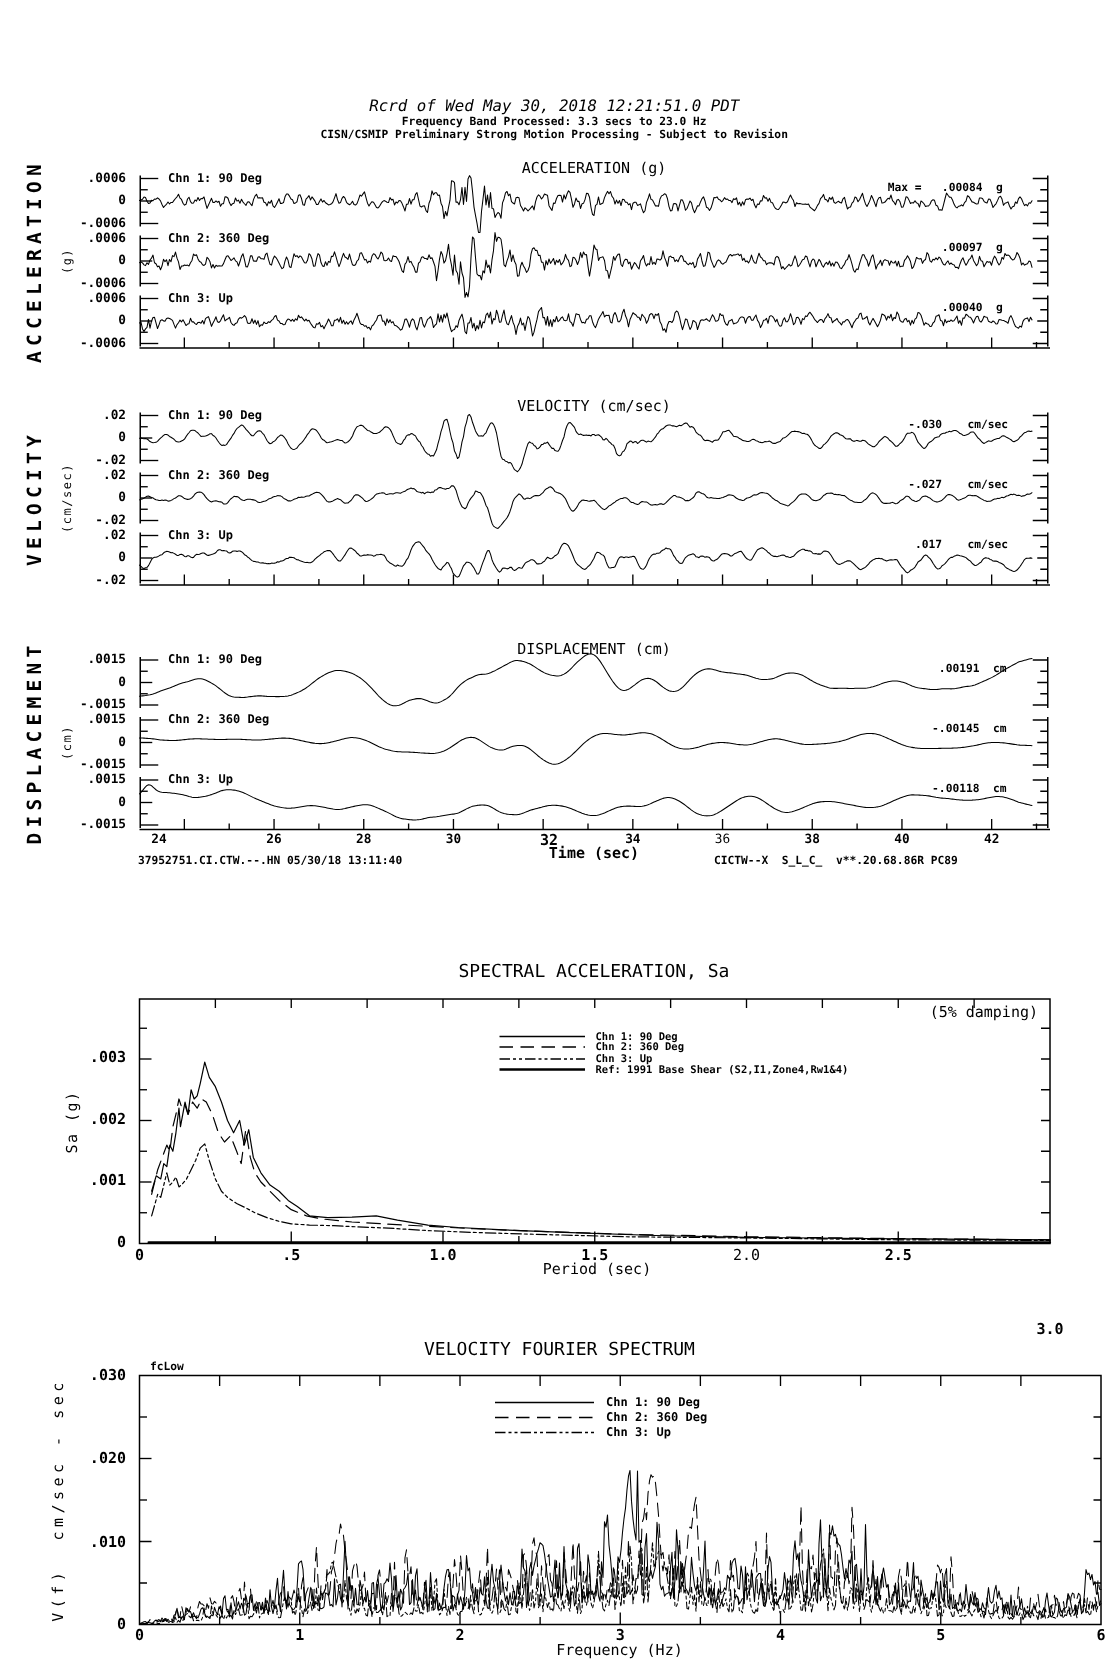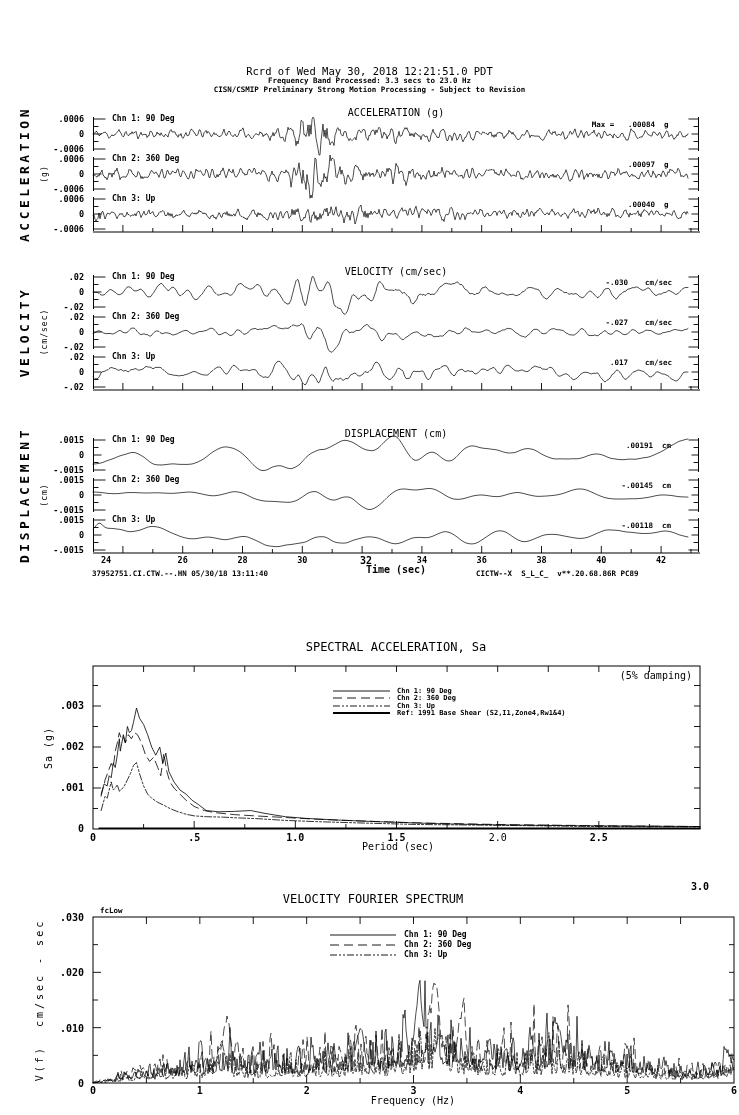--- a/index.html
+++ b/index.html
@@ -273,21 +273,21 @@
       <line x1="734" y1="972.3333333333333" x2="729" y2="972.3333333333333" stroke="#000" stroke-width="0.9"></line>
       <line x1="93" y1="944.6666666666666" x2="98" y2="944.6666666666666" stroke="#000" stroke-width="0.9"></line>
       <line x1="734" y1="944.6666666666666" x2="729" y2="944.6666666666666" stroke="#000" stroke-width="0.9"></line>
       <polyline points="93.00,1082.80 94.00,1082.75 95.00,1082.66 96.00,1082.37 97.00,1082.38 98.00,1081.46 99.00,1081.65 100.00,1081.79 101.00,1082.14 102.00,1081.88 103.00,1080.69 104.00,1080.12 105.00,1081.28 106.00,1080.70 107.00,1080.60 108.00,1078.63 109.00,1080.13 110.00,1079.21 111.00,1080.92 112.00,1079.48 113.00,1080.85 114.00,1080.94 115.00,1080.49 116.00,1080.16 117.00,1075.81 118.00,1072.20 119.00,1077.24 120.00,1078.11 121.00,1079.21 122.00,1077.40 123.00,1079.10 124.00,1071.79 125.00,1073.78 126.00,1074.09 127.00,1074.39 128.00,1077.34 129.00,1075.19 130.00,1077.73 131.00,1077.99 132.00,1078.60 133.00,1076.01 134.00,1072.72 135.00,1071.83 136.00,1073.65 137.00,1077.81 138.00,1077.40 139.00,1078.30 140.00,1077.90 141.00,1076.56 142.00,1077.16 143.00,1071.55 144.00,1074.46 145.00,1076.48 146.00,1071.19 147.00,1073.05 148.00,1076.51 149.00,1065.65 150.00,1063.83 151.00,1073.29 152.00,1072.83 153.00,1077.45 154.00,1068.46 155.00,1077.33 156.00,1074.62 157.00,1074.50 158.00,1071.09 159.00,1067.79 160.00,1072.63 161.00,1068.82 162.00,1070.91 163.00,1076.76 164.00,1075.94 165.00,1068.60 166.00,1069.29 167.00,1063.54 168.00,1063.22 169.00,1073.57 170.00,1069.11 171.00,1072.39 172.00,1068.59 173.00,1068.28 174.00,1072.87 175.00,1068.15 176.00,1075.61 177.00,1065.37 178.00,1072.84 179.00,1075.30 180.00,1059.82 181.00,1071.28 182.00,1075.72 183.00,1070.87 184.00,1060.21 185.00,1052.26 186.00,1067.86 187.00,1074.46 188.00,1058.28 189.00,1046.86 190.00,1063.80 191.00,1072.63 192.00,1061.08 193.00,1069.86 194.00,1071.33 195.00,1073.05 196.00,1072.81 197.00,1071.28 198.00,1059.51 199.00,1042.58 200.00,1041.34 201.00,1040.71 202.00,1046.29 203.00,1062.19 204.00,1074.01 205.00,1071.91 206.00,1065.52 207.00,1058.94 208.00,1059.60 209.00,1072.31 210.00,1068.60 211.00,1069.23 212.00,1065.25 213.00,1071.65 214.00,1072.51 215.00,1072.22 216.00,1071.21 217.00,1062.01 218.00,1062.38 219.00,1063.34 220.00,1070.44 221.00,1069.66 222.00,1071.17 223.00,1052.51 224.00,1069.93 225.00,1065.26 226.00,1056.47 227.00,1056.08 228.00,1071.24 229.00,1048.82 230.00,1027.49 231.00,1046.36 232.00,1072.60 233.00,1051.24 234.00,1060.32 235.00,1057.24 236.00,1070.31 237.00,1058.83 238.00,1069.64 239.00,1069.91 240.00,1053.60 241.00,1058.57 242.00,1069.22 243.00,1064.86 244.00,1068.07 245.00,1060.32 246.00,1069.91 247.00,1073.77 248.00,1055.46 249.00,1055.02 250.00,1073.68 251.00,1056.19 252.00,1051.52 253.00,1062.26 254.00,1073.71 255.00,1069.93 256.00,1055.87 257.00,1054.96 258.00,1052.55 259.00,1054.40 260.00,1041.97 261.00,1052.66 262.00,1074.30 263.00,1066.06 264.00,1050.27 265.00,1068.47 266.00,1061.10 267.00,1073.35 268.00,1071.21 269.00,1059.64 270.00,1058.34 271.00,1056.30 272.00,1048.79 273.00,1069.72 274.00,1068.44 275.00,1052.98 276.00,1070.11 277.00,1050.43 278.00,1045.86 279.00,1066.76 280.00,1064.97 281.00,1068.47 282.00,1073.01 283.00,1058.19 284.00,1053.51 285.00,1071.48 286.00,1068.94 287.00,1048.37 288.00,1062.55 289.00,1073.46 290.00,1072.38 291.00,1062.17 292.00,1073.36 293.00,1068.72 294.00,1072.57 295.00,1068.68 296.00,1058.74 297.00,1050.88 298.00,1046.52 299.00,1046.26 300.00,1053.47 301.00,1063.19 302.00,1073.99 303.00,1069.52 304.00,1071.57 305.00,1062.90 306.00,1069.88 307.00,1064.45 308.00,1068.08 309.00,1072.86 310.00,1059.59 311.00,1037.02 312.00,1047.24 313.00,1045.24 314.00,1059.01 315.00,1061.72 316.00,1069.70 317.00,1058.59 318.00,1067.24 319.00,1069.85 320.00,1058.29 321.00,1062.49 322.00,1063.40 323.00,1051.17 324.00,1066.65 325.00,1072.04 326.00,1072.36 327.00,1052.67 328.00,1042.77 329.00,1054.56 330.00,1058.77 331.00,1069.15 332.00,1072.44 333.00,1054.59 334.00,1043.29 335.00,1053.27 336.00,1061.11 337.00,1067.26 338.00,1063.80 339.00,1069.87 340.00,1061.86 341.00,1068.78 342.00,1070.21 343.00,1063.82 344.00,1070.72 345.00,1070.78 346.00,1067.28 347.00,1056.51 348.00,1032.76 349.00,1045.31 350.00,1047.30 351.00,1071.64 352.00,1065.34 353.00,1046.29 354.00,1041.57 355.00,1050.32 356.00,1043.94 357.00,1039.85 358.00,1035.59 359.00,1032.44 360.00,1028.52 361.00,1029.31 362.00,1030.40 363.00,1036.09 364.00,1043.84 365.00,1052.36 366.00,1058.56 367.00,1064.78 368.00,1064.14 369.00,1053.11 370.00,1040.01 371.00,1059.50 372.00,1065.01 373.00,1042.01 374.00,1066.55 375.00,1060.81 376.00,1030.96 377.00,1054.97 378.00,1059.13 379.00,1061.47 380.00,1068.43 381.00,1061.32 382.00,1061.35 383.00,1070.58 384.00,1067.56 385.00,1032.17 386.00,1029.09 387.00,1046.80 388.00,1068.05 389.00,1064.04 390.00,1065.90 391.00,1063.32 392.00,1036.55 393.00,1043.80 394.00,1062.94 395.00,1062.35 396.00,1063.16 397.00,1060.68 398.00,1052.18 399.00,1063.87 400.00,1067.45 401.00,1041.16 402.00,1051.64 403.00,1014.49 404.00,1018.09 405.00,1009.94 406.00,1029.89 407.00,1038.72 408.00,1050.54 409.00,1064.54 410.00,1065.39 411.00,1061.25 412.00,1037.89 413.00,1041.49 414.00,1033.41 415.00,1021.60 416.00,1012.37 417.00,1005.39 418.00,993.11 419.00,984.16 420.00,980.28 421.00,1000.76 422.00,1012.59 423.00,1020.86 424.00,1026.68 425.00,980.69 426.00,1028.18 427.00,1026.90 428.00,1063.06 429.00,1063.44 430.00,1031.51 431.00,1022.32 432.00,1053.99 433.00,1050.16 434.00,1047.04 435.00,1052.20 436.00,1047.88 437.00,1044.03 438.00,1014.92 439.00,1026.70 440.00,1056.01 441.00,1059.82 442.00,1057.53 443.00,1064.18 444.00,1062.71 445.00,1062.28 446.00,1061.69 447.00,1045.06 448.00,1034.82 449.00,1065.52 450.00,1053.22 451.00,1019.79 452.00,1032.99 453.00,1061.79 454.00,1041.66 455.00,1051.64 456.00,1044.60 457.00,1058.91 458.00,1060.32 459.00,1063.20 460.00,1058.47 461.00,1038.16 462.00,1049.01 463.00,1057.10 464.00,1060.65 465.00,1055.62 466.00,1062.38 467.00,1064.28 468.00,1063.23 469.00,1046.85 470.00,1027.33 471.00,1059.93 472.00,1064.66 473.00,1058.83 474.00,1069.89 475.00,1061.88 476.00,1058.85 477.00,1070.05 478.00,1065.26 479.00,1059.14 480.00,1061.76 481.00,1061.54 482.00,1061.22 483.00,1058.59 484.00,1060.08 485.00,1050.20 486.00,1052.20 487.00,1053.03 488.00,1042.14 489.00,1039.90 490.00,1038.85 491.00,1046.03 492.00,1058.83 493.00,1059.39 494.00,1043.96 495.00,1050.09 496.00,1069.15 497.00,1044.50 498.00,1066.50 499.00,1061.16 500.00,1059.50 501.00,1046.54 502.00,1056.24 503.00,1067.77 504.00,1052.05 505.00,1050.22 506.00,1048.94 507.00,1048.94 508.00,1061.86 509.00,1070.34 510.00,1070.96 511.00,1067.17 512.00,1045.91 513.00,1037.76 514.00,1041.63 515.00,1060.96 516.00,1070.50 517.00,1068.02 518.00,1069.99 519.00,1066.91 520.00,1064.64 521.00,1063.44 522.00,1059.56 523.00,1048.30 524.00,1056.64 525.00,1066.93 526.00,1069.62 527.00,1050.51 528.00,1060.16 529.00,1036.36 530.00,1027.26 531.00,1039.68 532.00,1035.81 533.00,1046.04 534.00,1053.61 535.00,1057.91 536.00,1066.35 537.00,1069.01 538.00,1065.12 539.00,1033.20 540.00,1052.19 541.00,1065.46 542.00,1058.00 543.00,1055.00 544.00,1065.64 545.00,1068.72 546.00,1029.20 547.00,1013.13 548.00,1041.52 549.00,1064.80 550.00,1039.10 551.00,1061.83 552.00,1050.49 553.00,1021.59 554.00,1023.06 555.00,1017.19 556.00,1024.04 557.00,1022.90 558.00,1027.44 559.00,1029.45 560.00,1030.63 561.00,1036.63 562.00,1045.20 563.00,1052.57 564.00,1045.66 565.00,1051.86 566.00,1039.95 567.00,1042.43 568.00,1034.26 569.00,1068.08 570.00,1044.07 571.00,1042.94 572.00,1056.41 573.00,1066.68 574.00,1045.89 575.00,1066.26 576.00,1057.89 577.00,1016.28 578.00,1050.10 579.00,1059.29 580.00,1059.69 581.00,1056.41 582.00,1044.00 583.00,1058.06 584.00,1069.62 585.00,1051.05 586.00,1066.44 587.00,1054.12 588.00,1050.68 589.00,1045.28 590.00,1051.55 591.00,1058.15 592.00,1056.26 593.00,1069.90 594.00,1068.09 595.00,1062.79 596.00,1063.94 597.00,1055.41 598.00,1070.84 599.00,1055.10 600.00,1070.69 601.00,1071.10 602.00,1066.29 603.00,1068.29 604.00,1072.18 605.00,1068.62 606.00,1067.30 607.00,1067.66 608.00,1055.69 609.00,1041.73 610.00,1065.14 611.00,1062.37 612.00,1068.64 613.00,1071.19 614.00,1053.37 615.00,1059.67 616.00,1065.01 617.00,1068.32 618.00,1071.66 619.00,1068.76 620.00,1067.80 621.00,1060.23 622.00,1066.40 623.00,1061.89 624.00,1054.46 625.00,1054.61 626.00,1073.23 627.00,1053.98 628.00,1065.37 629.00,1068.10 630.00,1049.89 631.00,1045.67 632.00,1070.22 633.00,1072.37 634.00,1062.78 635.00,1072.36 636.00,1071.46 637.00,1069.16 638.00,1073.59 639.00,1073.90 640.00,1072.71 641.00,1074.48 642.00,1068.37 643.00,1068.97 644.00,1056.27 645.00,1066.21 646.00,1072.21 647.00,1062.82 648.00,1068.23 649.00,1070.02 650.00,1061.68 651.00,1068.81 652.00,1074.95 653.00,1073.23 654.00,1072.52 655.00,1074.67 656.00,1074.13 657.00,1076.42 658.00,1066.69 659.00,1058.39 660.00,1067.33 661.00,1068.72 662.00,1067.79 663.00,1060.65 664.00,1056.92 665.00,1065.50 666.00,1060.62 667.00,1066.33 668.00,1065.24 669.00,1076.95 670.00,1069.62 671.00,1073.90 672.00,1068.19 673.00,1076.40 674.00,1063.37 675.00,1077.58 676.00,1077.41 677.00,1071.15 678.00,1076.75 679.00,1072.89 680.00,1070.72 681.00,1065.91 682.00,1073.32 683.00,1077.78 684.00,1075.90 685.00,1074.64 686.00,1076.88 687.00,1074.75 688.00,1075.95 689.00,1070.70 690.00,1071.16 691.00,1074.77 692.00,1075.32 693.00,1073.79 694.00,1074.79 695.00,1078.22 696.00,1077.76 697.00,1067.26 698.00,1061.95 699.00,1069.77 700.00,1076.42 701.00,1077.94 702.00,1076.66 703.00,1074.64 704.00,1065.20 705.00,1066.14 706.00,1073.76 707.00,1077.08 708.00,1077.33 709.00,1072.41 710.00,1072.14 711.00,1071.45 712.00,1062.35 713.00,1064.63 714.00,1069.54 715.00,1074.38 716.00,1073.63 717.00,1069.82 718.00,1075.43 719.00,1070.69 720.00,1065.92 721.00,1075.77 722.00,1074.01 723.00,1061.75 724.00,1046.41 725.00,1049.70 726.00,1048.72 727.00,1053.07 728.00,1049.63 729.00,1056.65 730.00,1054.32 731.00,1062.76 732.00,1061.56 733.00,1070.36 734.00,1069.15" fill="none" stroke="#000" stroke-width="0.7" stroke-linejoin="round" stroke-linecap="round"></polyline>
       <polyline points="93.00,1082.28 94.00,1082.06 95.00,1081.66 96.00,1081.21 97.00,1080.99 98.00,1082.09 99.00,1081.33 100.00,1079.76 101.00,1080.95 102.00,1081.71 103.00,1081.12 104.00,1080.10 105.00,1080.27 106.00,1079.70 107.00,1081.13 108.00,1080.27 109.00,1081.02 110.00,1080.16 111.00,1080.23 112.00,1080.25 113.00,1079.94 114.00,1078.41 115.00,1080.84 116.00,1076.75 117.00,1076.37 118.00,1071.93 119.00,1078.56 120.00,1078.16 121.00,1070.28 122.00,1074.68 123.00,1079.81 124.00,1076.34 125.00,1072.42 126.00,1074.90 127.00,1071.25 128.00,1078.55 129.00,1077.41 130.00,1077.52 131.00,1079.19 132.00,1071.19 133.00,1067.67 134.00,1069.31 135.00,1069.40 136.00,1070.37 137.00,1074.25 138.00,1069.11 139.00,1072.16 140.00,1065.22 141.00,1069.16 142.00,1069.39 143.00,1067.58 144.00,1068.57 145.00,1069.50 146.00,1072.71 147.00,1070.64 148.00,1076.04 149.00,1072.48 150.00,1072.48 151.00,1073.57 152.00,1074.80 153.00,1076.38 154.00,1065.45 155.00,1063.78 156.00,1067.69 157.00,1074.84 158.00,1062.10 159.00,1061.25 160.00,1058.91 161.00,1066.46 162.00,1072.73 163.00,1054.65 164.00,1069.82 165.00,1070.33 166.00,1074.70 167.00,1059.42 168.00,1071.67 169.00,1070.72 170.00,1071.26 171.00,1075.34 172.00,1069.56 173.00,1070.43 174.00,1073.45 175.00,1071.34 176.00,1074.67 177.00,1072.92 178.00,1066.97 179.00,1069.71 180.00,1074.36 181.00,1073.07 182.00,1069.96 183.00,1072.21 184.00,1070.03 185.00,1074.57 186.00,1066.32 187.00,1062.04 188.00,1061.21 189.00,1057.24 190.00,1070.18 191.00,1067.02 192.00,1071.44 193.00,1066.77 194.00,1068.12 195.00,1064.03 196.00,1060.02 197.00,1063.90 198.00,1069.10 199.00,1058.14 200.00,1073.03 201.00,1057.30 202.00,1051.76 203.00,1069.65 204.00,1062.39 205.00,1059.79 206.00,1056.91 207.00,1056.19 208.00,1068.57 209.00,1070.23 210.00,1044.89 211.00,1031.07 212.00,1054.15 213.00,1071.77 214.00,1057.11 215.00,1063.73 216.00,1061.74 217.00,1059.03 218.00,1046.38 219.00,1066.06 220.00,1059.56 221.00,1047.53 222.00,1044.70 223.00,1037.35 224.00,1029.01 225.00,1024.29 226.00,1023.29 227.00,1015.98 228.00,1020.82 229.00,1023.72 230.00,1034.08 231.00,1041.15 232.00,1049.67 233.00,1058.58 234.00,1065.59 235.00,1047.25 236.00,1043.54 237.00,1040.55 238.00,1044.08 239.00,1055.12 240.00,1060.46 241.00,1059.70 242.00,1056.84 243.00,1047.98 244.00,1067.53 245.00,1066.30 246.00,1069.75 247.00,1068.56 248.00,1062.37 249.00,1062.22 250.00,1069.60 251.00,1073.21 252.00,1050.29 253.00,1046.59 254.00,1056.64 255.00,1071.65 256.00,1073.34 257.00,1063.66 258.00,1068.32 259.00,1063.84 260.00,1064.67 261.00,1070.57 262.00,1070.63 263.00,1041.47 264.00,1065.14 265.00,1071.50 266.00,1071.39 267.00,1059.46 268.00,1062.15 269.00,1068.82 270.00,1038.36 271.00,1033.23 272.00,1048.47 273.00,1050.65 274.00,1044.59 275.00,1064.03 276.00,1064.96 277.00,1060.09 278.00,1070.92 279.00,1064.32 280.00,1066.37 281.00,1071.31 282.00,1069.71 283.00,1054.77 284.00,1063.00 285.00,1073.02 286.00,1066.21 287.00,1058.27 288.00,1060.37 289.00,1065.13 290.00,1068.91 291.00,1065.43 292.00,1072.27 293.00,1073.13 294.00,1072.46 295.00,1072.41 296.00,1071.45 297.00,1071.88 298.00,1066.02 299.00,1050.46 300.00,1048.17 301.00,1072.73 302.00,1056.35 303.00,1039.63 304.00,1049.01 305.00,1063.47 306.00,1060.22 307.00,1036.86 308.00,1048.50 309.00,1065.88 310.00,1070.52 311.00,1067.47 312.00,1072.54 313.00,1069.88 314.00,1062.07 315.00,1055.85 316.00,1067.31 317.00,1067.14 318.00,1066.30 319.00,1056.09 320.00,1047.14 321.00,1062.24 322.00,1064.21 323.00,1069.25 324.00,1056.76 325.00,1031.25 326.00,1062.93 327.00,1070.77 328.00,1065.67 329.00,1057.53 330.00,1057.61 331.00,1045.99 332.00,1059.44 333.00,1046.56 334.00,1071.77 335.00,1054.46 336.00,1059.69 337.00,1058.13 338.00,1060.63 339.00,1046.38 340.00,1049.51 341.00,1052.55 342.00,1058.48 343.00,1062.25 344.00,1068.34 345.00,1052.96 346.00,1068.97 347.00,1068.30 348.00,1068.92 349.00,1036.53 350.00,1035.63 351.00,1044.14 352.00,1069.37 353.00,1066.39 354.00,1056.20 355.00,1029.33 356.00,1025.21 357.00,1034.34 358.00,1036.89 359.00,1058.90 360.00,1070.69 361.00,1043.92 362.00,1055.75 363.00,1065.52 364.00,1046.83 365.00,1038.21 366.00,1036.29 367.00,1053.48 368.00,1055.67 369.00,1067.71 370.00,1060.60 371.00,1040.49 372.00,1065.36 373.00,1057.67 374.00,1063.60 375.00,1063.39 376.00,1035.02 377.00,1046.10 378.00,1056.89 379.00,1067.11 380.00,1070.84 381.00,1047.94 382.00,1027.76 383.00,1051.04 384.00,1057.48 385.00,1060.79 386.00,1054.31 387.00,1038.71 388.00,1068.97 389.00,1047.58 390.00,1055.25 391.00,1050.52 392.00,1069.07 393.00,1048.57 394.00,1062.04 395.00,1060.74 396.00,1067.28 397.00,1065.53 398.00,1059.05 399.00,1042.21 400.00,1048.23 401.00,1050.18 402.00,1066.89 403.00,1060.59 404.00,1066.17 405.00,1057.45 406.00,1061.45 407.00,1055.21 408.00,1064.53 409.00,1043.06 410.00,1051.25 411.00,1063.08 412.00,1064.67 413.00,1057.10 414.00,1057.58 415.00,1040.13 416.00,1062.42 417.00,1064.57 418.00,1058.21 419.00,1025.92 420.00,1062.98 421.00,1060.95 422.00,1049.94 423.00,1057.01 424.00,1062.45 425.00,1059.65 426.00,1034.08 427.00,1049.99 428.00,1015.11 429.00,1012.48 430.00,1004.80 431.00,1013.09 432.00,995.73 433.00,987.33 434.00,983.11 435.00,984.82 436.00,983.87 437.00,988.67 438.00,998.38 439.00,1010.01 440.00,1026.15 441.00,1040.77 442.00,1047.27 443.00,1041.18 444.00,1043.28 445.00,1049.33 446.00,1036.46 447.00,1064.05 448.00,1061.30 449.00,1053.25 450.00,1034.19 451.00,1055.40 452.00,1041.68 453.00,1026.17 454.00,1044.60 455.00,1057.54 456.00,1049.81 457.00,1041.29 458.00,1033.68 459.00,1021.31 460.00,1017.95 461.00,1018.98 462.00,1010.02 463.00,1002.98 464.00,998.19 465.00,1018.66 466.00,1039.14 467.00,1048.50 468.00,1056.32 469.00,1062.63 470.00,1067.01 471.00,1058.30 472.00,1046.38 473.00,1062.82 474.00,1058.81 475.00,1064.63 476.00,1061.00 477.00,1047.35 478.00,1038.20 479.00,1042.73 480.00,1055.67 481.00,1068.79 482.00,1065.01 483.00,1061.67 484.00,1063.18 485.00,1063.30 486.00,1061.23 487.00,1040.36 488.00,1051.49 489.00,1050.22 490.00,1066.29 491.00,1061.96 492.00,1065.11 493.00,1069.14 494.00,1067.52 495.00,1065.40 496.00,1069.49 497.00,1053.13 498.00,1059.43 499.00,1059.02 500.00,1060.22 501.00,1060.14 502.00,1044.04 503.00,1037.99 504.00,1027.61 505.00,1064.07 506.00,1064.79 507.00,1057.69 508.00,1052.63 509.00,1070.15 510.00,1059.28 511.00,1022.03 512.00,1060.94 513.00,1060.81 514.00,1052.66 515.00,1068.07 516.00,1062.13 517.00,1061.27 518.00,1069.14 519.00,1066.94 520.00,1063.69 521.00,1068.39 522.00,1067.38 523.00,1062.41 524.00,1067.00 525.00,1055.59 526.00,1053.90 527.00,1057.19 528.00,1064.38 529.00,1069.15 530.00,1066.58 531.00,1049.25 532.00,1059.59 533.00,1039.90 534.00,1003.67 535.00,1046.78 536.00,1063.28 537.00,1064.97 538.00,1047.89 539.00,1040.16 540.00,1045.23 541.00,1045.87 542.00,1036.75 543.00,1053.07 544.00,1044.87 545.00,1067.06 546.00,1046.93 547.00,1067.13 548.00,1063.94 549.00,1058.74 550.00,1059.32 551.00,1064.48 552.00,1065.06 553.00,1016.69 554.00,1051.35 555.00,1051.61 556.00,1064.15 557.00,1032.22 558.00,1025.59 559.00,1053.06 560.00,1062.23 561.00,1067.93 562.00,1068.29 563.00,1054.58 564.00,1051.66 565.00,1047.11 566.00,1055.85 567.00,1049.26 568.00,1004.90 569.00,1018.77 570.00,1043.91 571.00,1068.78 572.00,1068.21 573.00,1062.76 574.00,1060.04 575.00,1062.89 576.00,1066.46 577.00,1067.39 578.00,1066.46 579.00,1067.51 580.00,1068.24 581.00,1059.59 582.00,1040.29 583.00,1058.81 584.00,1066.01 585.00,1070.14 586.00,1061.31 587.00,1066.46 588.00,1046.77 589.00,1057.90 590.00,1059.63 591.00,1057.60 592.00,1056.78 593.00,1064.90 594.00,1064.63 595.00,1069.47 596.00,1056.72 597.00,1061.56 598.00,1062.89 599.00,1051.01 600.00,1045.92 601.00,1053.00 602.00,1071.42 603.00,1068.74 604.00,1055.83 605.00,1039.17 606.00,1056.74 607.00,1064.74 608.00,1061.74 609.00,1058.18 610.00,1048.38 611.00,1052.29 612.00,1050.81 613.00,1058.78 614.00,1063.99 615.00,1059.19 616.00,1072.73 617.00,1069.25 618.00,1064.88 619.00,1072.29 620.00,1067.22 621.00,1062.22 622.00,1063.11 623.00,1064.10 624.00,1055.01 625.00,1043.35 626.00,1044.93 627.00,1048.60 628.00,1045.02 629.00,1057.29 630.00,1069.59 631.00,1072.27 632.00,1070.62 633.00,1065.84 634.00,1037.90 635.00,1049.87 636.00,1069.86 637.00,1072.46 638.00,1068.07 639.00,1070.05 640.00,1059.95 641.00,1069.92 642.00,1065.76 643.00,1072.81 644.00,1068.92 645.00,1073.48 646.00,1072.54 647.00,1067.39 648.00,1060.71 649.00,1065.65 650.00,1071.13 651.00,1072.94 652.00,1067.79 653.00,1075.58 654.00,1073.95 655.00,1068.52 656.00,1071.89 657.00,1073.70 658.00,1075.14 659.00,1075.04 660.00,1076.11 661.00,1075.63 662.00,1075.80 663.00,1068.14 664.00,1066.49 665.00,1073.96 666.00,1070.17 667.00,1070.56 668.00,1073.27 669.00,1069.99 670.00,1074.91 671.00,1077.05 672.00,1076.92 673.00,1075.77 674.00,1075.59 675.00,1077.37 676.00,1066.29 677.00,1073.13 678.00,1070.55 679.00,1058.02 680.00,1072.19 681.00,1073.10 682.00,1076.90 683.00,1071.91 684.00,1075.56 685.00,1075.92 686.00,1077.42 687.00,1065.41 688.00,1065.28 689.00,1068.66 690.00,1073.15 691.00,1069.10 692.00,1062.89 693.00,1071.03 694.00,1072.69 695.00,1077.52 696.00,1077.26 697.00,1072.73 698.00,1077.16 699.00,1077.70 700.00,1077.95 701.00,1070.09 702.00,1069.78 703.00,1063.48 704.00,1070.40 705.00,1066.60 706.00,1068.35 707.00,1073.40 708.00,1075.15 709.00,1067.68 710.00,1075.06 711.00,1068.69 712.00,1063.38 713.00,1076.11 714.00,1064.78 715.00,1062.03 716.00,1062.80 717.00,1074.90 718.00,1065.79 719.00,1062.18 720.00,1063.37 721.00,1071.39 722.00,1071.57 723.00,1065.63 724.00,1073.76 725.00,1064.97 726.00,1073.03 727.00,1065.42 728.00,1067.27 729.00,1073.44 730.00,1064.84 731.00,1070.71 732.00,1052.76 733.00,1059.43 734.00,1059.69" fill="none" stroke="#000" stroke-width="0.7" stroke-linejoin="round" stroke-linecap="round" stroke-dasharray="9,5"></polyline>
       <polyline points="93.00,1082.57 94.00,1082.27 95.00,1082.49 96.00,1082.38 97.00,1082.45 98.00,1082.41 99.00,1081.23 100.00,1082.41 101.00,1082.45 102.00,1082.40 103.00,1081.59 104.00,1081.77 105.00,1082.24 106.00,1082.31 107.00,1082.19 108.00,1081.29 109.00,1080.49 110.00,1079.09 111.00,1079.28 112.00,1081.14 113.00,1081.85 114.00,1081.45 115.00,1081.62 116.00,1081.16 117.00,1078.36 118.00,1081.63 119.00,1080.28 120.00,1081.52 121.00,1078.03 122.00,1080.35 123.00,1077.52 124.00,1076.27 125.00,1075.64 126.00,1077.46 127.00,1078.41 128.00,1077.00 129.00,1080.49 130.00,1079.87 131.00,1080.35 132.00,1080.09 133.00,1080.63 134.00,1080.61 135.00,1078.40 136.00,1071.93 137.00,1077.40 138.00,1078.58 139.00,1078.27 140.00,1078.99 141.00,1070.61 142.00,1075.85 143.00,1076.99 144.00,1076.55 145.00,1078.10 146.00,1075.92 147.00,1078.74 148.00,1076.84 149.00,1079.56 150.00,1076.81 151.00,1078.69 152.00,1076.25 153.00,1077.93 154.00,1076.80 155.00,1079.30 156.00,1073.66 157.00,1076.32 158.00,1074.22 159.00,1072.58 160.00,1076.80 161.00,1076.67 162.00,1076.28 163.00,1066.12 164.00,1063.90 165.00,1069.03 166.00,1079.16 167.00,1077.48 168.00,1077.82 169.00,1076.22 170.00,1073.32 171.00,1067.34 172.00,1069.00 173.00,1078.58 174.00,1076.26 175.00,1075.46 176.00,1075.20 177.00,1069.65 178.00,1074.01 179.00,1076.28 180.00,1070.57 181.00,1070.77 182.00,1066.92 183.00,1071.93 184.00,1071.89 185.00,1077.50 186.00,1078.53 187.00,1078.38 188.00,1073.12 189.00,1067.58 190.00,1064.34 191.00,1068.74 192.00,1064.15 193.00,1064.88 194.00,1066.12 195.00,1075.35 196.00,1074.25 197.00,1076.90 198.00,1069.18 199.00,1064.35 200.00,1068.18 201.00,1072.40 202.00,1077.77 203.00,1072.62 204.00,1075.30 205.00,1075.63 206.00,1070.27 207.00,1068.07 208.00,1073.68 209.00,1063.81 210.00,1071.84 211.00,1058.61 212.00,1073.28 213.00,1073.86 214.00,1060.52 215.00,1066.44 216.00,1061.47 217.00,1058.43 218.00,1050.12 219.00,1049.26 220.00,1047.96 221.00,1042.09 222.00,1041.46 223.00,1046.81 224.00,1051.20 225.00,1055.76 226.00,1059.02 227.00,1065.54 228.00,1069.01 229.00,1067.48 230.00,1053.56 231.00,1065.55 232.00,1069.04 233.00,1072.71 234.00,1076.75 235.00,1067.01 236.00,1070.74 237.00,1076.21 238.00,1072.60 239.00,1074.41 240.00,1069.46 241.00,1060.98 242.00,1071.97 243.00,1072.24 244.00,1076.70 245.00,1077.38 246.00,1066.78 247.00,1068.28 248.00,1077.85 249.00,1071.84 250.00,1072.13 251.00,1075.03 252.00,1074.96 253.00,1073.90 254.00,1072.72 255.00,1076.78 256.00,1070.00 257.00,1061.65 258.00,1077.80 259.00,1076.89 260.00,1077.36 261.00,1062.23 262.00,1064.44 263.00,1063.40 264.00,1065.02 265.00,1066.78 266.00,1075.71 267.00,1077.67 268.00,1077.18 269.00,1075.91 270.00,1074.86 271.00,1075.64 272.00,1076.74 273.00,1076.39 274.00,1075.27 275.00,1076.22 276.00,1071.75 277.00,1073.92 278.00,1074.15 279.00,1069.89 280.00,1075.55 281.00,1074.92 282.00,1075.95 283.00,1070.69 284.00,1062.51 285.00,1075.17 286.00,1073.98 287.00,1057.88 288.00,1073.60 289.00,1068.57 290.00,1054.52 291.00,1052.46 292.00,1070.18 293.00,1076.54 294.00,1075.32 295.00,1073.17 296.00,1059.63 297.00,1069.41 298.00,1076.94 299.00,1070.90 300.00,1076.27 301.00,1064.76 302.00,1063.88 303.00,1064.70 304.00,1072.55 305.00,1076.09 306.00,1077.05 307.00,1074.34 308.00,1074.35 309.00,1069.13 310.00,1070.49 311.00,1064.79 312.00,1065.00 313.00,1073.18 314.00,1066.58 315.00,1072.30 316.00,1075.80 317.00,1058.21 318.00,1058.95 319.00,1074.36 320.00,1076.69 321.00,1075.82 322.00,1072.20 323.00,1071.75 324.00,1063.22 325.00,1051.51 326.00,1067.72 327.00,1074.63 328.00,1075.42 329.00,1073.17 330.00,1060.14 331.00,1065.31 332.00,1076.22 333.00,1075.68 334.00,1073.36 335.00,1067.27 336.00,1072.46 337.00,1073.74 338.00,1067.45 339.00,1076.48 340.00,1076.38 341.00,1071.07 342.00,1060.85 343.00,1061.09 344.00,1074.29 345.00,1075.50 346.00,1055.31 347.00,1063.85 348.00,1072.61 349.00,1062.23 350.00,1051.18 351.00,1046.39 352.00,1067.32 353.00,1073.57 354.00,1071.13 355.00,1058.87 356.00,1071.91 357.00,1067.87 358.00,1052.54 359.00,1071.80 360.00,1068.30 361.00,1062.71 362.00,1074.51 363.00,1061.46 364.00,1066.42 365.00,1071.64 366.00,1068.30 367.00,1073.91 368.00,1072.50 369.00,1074.36 370.00,1061.07 371.00,1069.19 372.00,1070.07 373.00,1072.62 374.00,1074.02 375.00,1066.60 376.00,1072.37 377.00,1066.45 378.00,1060.11 379.00,1071.39 380.00,1074.17 381.00,1062.65 382.00,1056.80 383.00,1059.16 384.00,1068.39 385.00,1075.54 386.00,1062.80 387.00,1075.63 388.00,1073.19 389.00,1056.16 390.00,1067.66 391.00,1070.06 392.00,1063.94 393.00,1061.07 394.00,1068.49 395.00,1072.23 396.00,1068.36 397.00,1061.32 398.00,1051.98 399.00,1034.11 400.00,1053.72 401.00,1064.39 402.00,1072.50 403.00,1073.95 404.00,1069.57 405.00,1066.90 406.00,1070.32 407.00,1063.15 408.00,1055.26 409.00,1051.98 410.00,1072.97 411.00,1066.10 412.00,1041.72 413.00,1065.66 414.00,1071.16 415.00,1055.45 416.00,1070.02 417.00,1044.67 418.00,1062.54 419.00,1060.80 420.00,1030.93 421.00,1040.04 422.00,1069.14 423.00,1061.03 424.00,1052.27 425.00,1052.77 426.00,1045.56 427.00,1031.31 428.00,1032.72 429.00,1069.23 430.00,1061.80 431.00,1043.88 432.00,1068.70 433.00,1054.36 434.00,1041.58 435.00,1028.48 436.00,1044.44 437.00,1042.12 438.00,1037.86 439.00,1034.18 440.00,1035.45 441.00,1036.74 442.00,1035.03 443.00,1043.47 444.00,1046.79 445.00,1053.03 446.00,1058.73 447.00,1065.78 448.00,1058.22 449.00,1045.67 450.00,1071.38 451.00,1070.77 452.00,1067.93 453.00,1055.78 454.00,1061.34 455.00,1042.31 456.00,1061.94 457.00,1059.03 458.00,1072.39 459.00,1072.73 460.00,1064.80 461.00,1058.16 462.00,1069.58 463.00,1063.27 464.00,1074.21 465.00,1051.46 466.00,1067.90 467.00,1054.34 468.00,1070.55 469.00,1070.28 470.00,1065.06 471.00,1070.18 472.00,1070.33 473.00,1052.42 474.00,1053.40 475.00,1072.59 476.00,1064.73 477.00,1069.16 478.00,1074.92 479.00,1059.82 480.00,1072.24 481.00,1066.41 482.00,1071.06 483.00,1068.71 484.00,1065.87 485.00,1072.41 486.00,1074.54 487.00,1059.76 488.00,1075.17 489.00,1072.75 490.00,1060.09 491.00,1064.22 492.00,1065.52 493.00,1074.31 494.00,1073.69 495.00,1075.14 496.00,1061.50 497.00,1061.07 498.00,1048.10 499.00,1050.47 500.00,1067.54 501.00,1072.44 502.00,1074.77 503.00,1075.51 504.00,1072.90 505.00,1075.12 506.00,1062.38 507.00,1056.95 508.00,1052.49 509.00,1060.89 510.00,1070.69 511.00,1063.95 512.00,1055.55 513.00,1066.06 514.00,1068.91 515.00,1071.31 516.00,1074.29 517.00,1052.58 518.00,1069.41 519.00,1069.66 520.00,1075.19 521.00,1073.95 522.00,1073.05 523.00,1074.96 524.00,1068.02 525.00,1052.47 526.00,1073.50 527.00,1072.03 528.00,1070.36 529.00,1056.45 530.00,1050.52 531.00,1063.19 532.00,1055.32 533.00,1063.67 534.00,1073.40 535.00,1073.46 536.00,1064.52 537.00,1074.07 538.00,1056.42 539.00,1070.43 540.00,1064.54 541.00,1074.66 542.00,1069.83 543.00,1058.55 544.00,1054.60 545.00,1053.38 546.00,1055.18 547.00,1043.07 548.00,1038.37 549.00,1032.61 550.00,1051.95 551.00,1058.70 552.00,1073.78 553.00,1058.74 554.00,1065.74 555.00,1069.41 556.00,1073.23 557.00,1070.14 558.00,1048.03 559.00,1040.77 560.00,1060.55 561.00,1068.53 562.00,1069.15 563.00,1073.28 564.00,1065.34 565.00,1073.43 566.00,1067.90 567.00,1058.51 568.00,1059.48 569.00,1072.25 570.00,1067.94 571.00,1055.96 572.00,1064.01 573.00,1074.61 574.00,1062.57 575.00,1063.51 576.00,1072.92 577.00,1069.67 578.00,1056.28 579.00,1051.80 580.00,1070.86 581.00,1074.77 582.00,1069.35 583.00,1065.94 584.00,1052.35 585.00,1067.49 586.00,1071.66 587.00,1074.07 588.00,1071.57 589.00,1075.55 590.00,1073.94 591.00,1065.66 592.00,1073.54 593.00,1073.86 594.00,1073.84 595.00,1075.53 596.00,1071.01 597.00,1074.12 598.00,1071.88 599.00,1067.10 600.00,1072.26 601.00,1076.28 602.00,1057.80 603.00,1056.95 604.00,1053.79 605.00,1070.44 606.00,1072.06 607.00,1075.36 608.00,1075.38 609.00,1070.89 610.00,1075.35 611.00,1063.20 612.00,1059.80 613.00,1069.27 614.00,1075.74 615.00,1073.05 616.00,1069.31 617.00,1062.46 618.00,1077.08 619.00,1076.99 620.00,1071.94 621.00,1071.94 622.00,1064.22 623.00,1061.29 624.00,1067.77 625.00,1077.47 626.00,1076.57 627.00,1067.82 628.00,1077.29 629.00,1075.79 630.00,1059.74 631.00,1054.15 632.00,1066.51 633.00,1071.21 634.00,1075.04 635.00,1077.65 636.00,1077.26 637.00,1066.67 638.00,1072.45 639.00,1075.65 640.00,1077.66 641.00,1077.37 642.00,1076.11 643.00,1077.53 644.00,1076.85 645.00,1076.10 646.00,1073.56 647.00,1075.48 648.00,1077.27 649.00,1074.66 650.00,1073.07 651.00,1065.33 652.00,1066.14 653.00,1073.97 654.00,1077.81 655.00,1075.10 656.00,1078.68 657.00,1073.24 658.00,1065.34 659.00,1073.78 660.00,1077.36 661.00,1079.05 662.00,1077.00 663.00,1074.74 664.00,1073.30 665.00,1074.77 666.00,1078.62 667.00,1079.50 668.00,1078.70 669.00,1077.30 670.00,1071.63 671.00,1068.07 672.00,1078.08 673.00,1079.42 674.00,1078.27 675.00,1079.51 676.00,1078.02 677.00,1076.70 678.00,1075.33 679.00,1077.56 680.00,1075.40 681.00,1075.18 682.00,1079.75 683.00,1077.65 684.00,1077.94 685.00,1070.86 686.00,1077.57 687.00,1078.49 688.00,1073.18 689.00,1077.11 690.00,1077.37 691.00,1076.96 692.00,1079.75 693.00,1074.15 694.00,1078.86 695.00,1074.37 696.00,1071.64 697.00,1079.25 698.00,1078.79 699.00,1078.14 700.00,1071.20 701.00,1070.26 702.00,1078.24 703.00,1078.34 704.00,1079.21 705.00,1077.32 706.00,1070.94 707.00,1073.39 708.00,1076.15 709.00,1078.82 710.00,1076.51 711.00,1077.07 712.00,1073.39 713.00,1073.83 714.00,1077.58 715.00,1074.23 716.00,1076.99 717.00,1074.70 718.00,1078.51 719.00,1068.50 720.00,1067.59 721.00,1074.53 722.00,1074.74 723.00,1069.73 724.00,1075.21 725.00,1074.25 726.00,1075.90 727.00,1077.15 728.00,1069.60 729.00,1070.88 730.00,1069.45 731.00,1074.58 732.00,1070.43 733.00,1069.13 734.00,1066.61" fill="none" stroke="#000" stroke-width="0.7" stroke-linejoin="round" stroke-linecap="round" stroke-dasharray="7,2,2,2,2,2"></polyline>
       <line x1="330" y1="935" x2="396" y2="935" stroke="#000" stroke-width="0.9"></line>
       <line x1="330" y1="945" x2="396" y2="945" stroke="#000" stroke-width="0.9" stroke-dasharray="9,5"></line>
       <line x1="330" y1="955" x2="396" y2="955" stroke="#000" stroke-width="0.9" stroke-dasharray="7,2,2,2,2,2"></line>
     </svg>
-  <div class="t hdr" style="top:66px;font-size:10.5px;">Rcrd of Wed May 30, 2018 12:21:51.0 PDT</div>
+  <div class="t hdr" style="top:66px;font-size:10.5px;font-style:italic;">Rcrd of Wed May 30, 2018 12:21:51.0 PDT</div>
   <div class="t hdr" style="top:77px;font-size:7.5px;font-weight:bold;">Frequency Band Processed: 3.3 secs to 23.0 Hz</div>
   <div class="t hdr" style="top:86px;font-size:7.5px;font-weight:bold;">CISN/CSMIP Preliminary Strong Motion Processing - Subject to Revision</div>
   <div class="t" style="left:92px;top:570px;font-size:7.5px;font-weight:bold;">37952751.CI.CTW.--.HN 05/30/18 13:11:40</div>
   <div class="t" style="left:476px;top:570px;font-size:7.5px;font-weight:bold;">CICTW--X  S_L_C_  v**.20.68.86R PC89</div>
 <div class="t" style="font-size: 10px; left: 396px; top: 108px; transform: translateX(-50%);">ACCELERATION (g)</div>
     <div class="t" style="font-size: 13px; font-weight: bold; letter-spacing: 3.5px; left: 24px; top: 174px; transform: translate(-50%, -50%) rotate(-90deg);">ACCELERATION</div>
     <div class="t" style="font-size: 8px; letter-spacing: 1px; left: 45px; top: 174px; transform: translate(-50%, -50%) rotate(-90deg);">(g)</div>
     <div class="t" style="font-size: 8.5px; font-weight: bold; left: 84px; top: 115px; transform: translateX(-100%);">.0006</div>
     <div class="t" style="font-size: 8.5px; font-weight: bold; left: 84px; top: 130px; transform: translateX(-100%);">0</div>
     <div class="t" style="font-size: 8.5px; font-weight: bold; left: 84px; top: 145px; transform: translateX(-100%);">-.0006</div>
@@ -347,21 +347,21 @@
     <div class="t" style="font-size: 8.5px; font-weight: bold; left: 84px; top: 546px; transform: translateX(-100%);">-.0015</div>
     <div class="t" style="font-size: 8px; font-weight: bold; left: 112px; top: 516px;">Chn 3: Up</div>
     <div class="t" style="font-size: 7.5px; font-weight: bold; left: 653px; top: 522px; transform: translateX(-100%);">-.00118</div>
     <div class="t" style="font-size: 7.5px; font-weight: bold; left: 662px; top: 522px;">cm</div>
     <div class="t" style="font-size: 8.5px; font-weight: bold; left: 106px; top: 556px; transform: translateX(-50%);">24</div>
     <div class="t" style="font-size: 8.5px; font-weight: bold; left: 182.7px; top: 556px; transform: translateX(-50%);">26</div>
     <div class="t" style="font-size: 8.5px; font-weight: bold; left: 242.5px; top: 556px; transform: translateX(-50%);">28</div>
     <div class="t" style="font-size: 8.5px; font-weight: bold; left: 302.3px; top: 556px; transform: translateX(-50%);">30</div>
     <div class="t" style="font-size: 10px; font-weight: bold; left: 366px; top: 556px; transform: translateX(-50%);">32</div>
     <div class="t" style="font-size: 8.5px; font-weight: bold; left: 421.9px; top: 556px; transform: translateX(-50%);">34</div>
-    <div class="t" style="font-size: 8.5px; font-weight: bold; left: 481.7px; top: 556px; transform: translateX(-50%);">36</div>
+    <div class="t" style="font-size: 8.5px; font-weight: normal; left: 481.7px; top: 556px; transform: translateX(-50%);">36</div>
     <div class="t" style="font-size: 8.5px; font-weight: bold; left: 541.5px; top: 556px; transform: translateX(-50%);">38</div>
     <div class="t" style="font-size: 8.5px; font-weight: bold; left: 601.3px; top: 556px; transform: translateX(-50%);">40</div>
     <div class="t" style="font-size: 8.5px; font-weight: bold; left: 661.1px; top: 556px; transform: translateX(-50%);">42</div>
     <div class="t" style="font-size: 10px; font-weight: bold; left: 396px; top: 565px; transform: translateX(-50%);">Time (sec)</div>
     <div class="t" style="font-size: 10px; font-weight: bold; left: 93px; top: 833px; transform: translateX(-50%);">0</div>
     <div class="t" style="font-size: 10px; font-weight: bold; left: 194.167px; top: 833px; transform: translateX(-50%);">.5</div>
     <div class="t" style="font-size: 10px; font-weight: bold; left: 295.333px; top: 833px; transform: translateX(-50%);">1.0</div>
     <div class="t" style="font-size: 10px; font-weight: bold; left: 396.5px; top: 833px; transform: translateX(-50%);">1.5</div>
     <div class="t" style="font-size: 10px; font-weight: normal; left: 497.667px; top: 833px; transform: translateX(-50%);">2.0</div>
     <div class="t" style="font-size: 10px; font-weight: bold; left: 598.833px; top: 833px; transform: translateX(-50%);">2.5</div>

